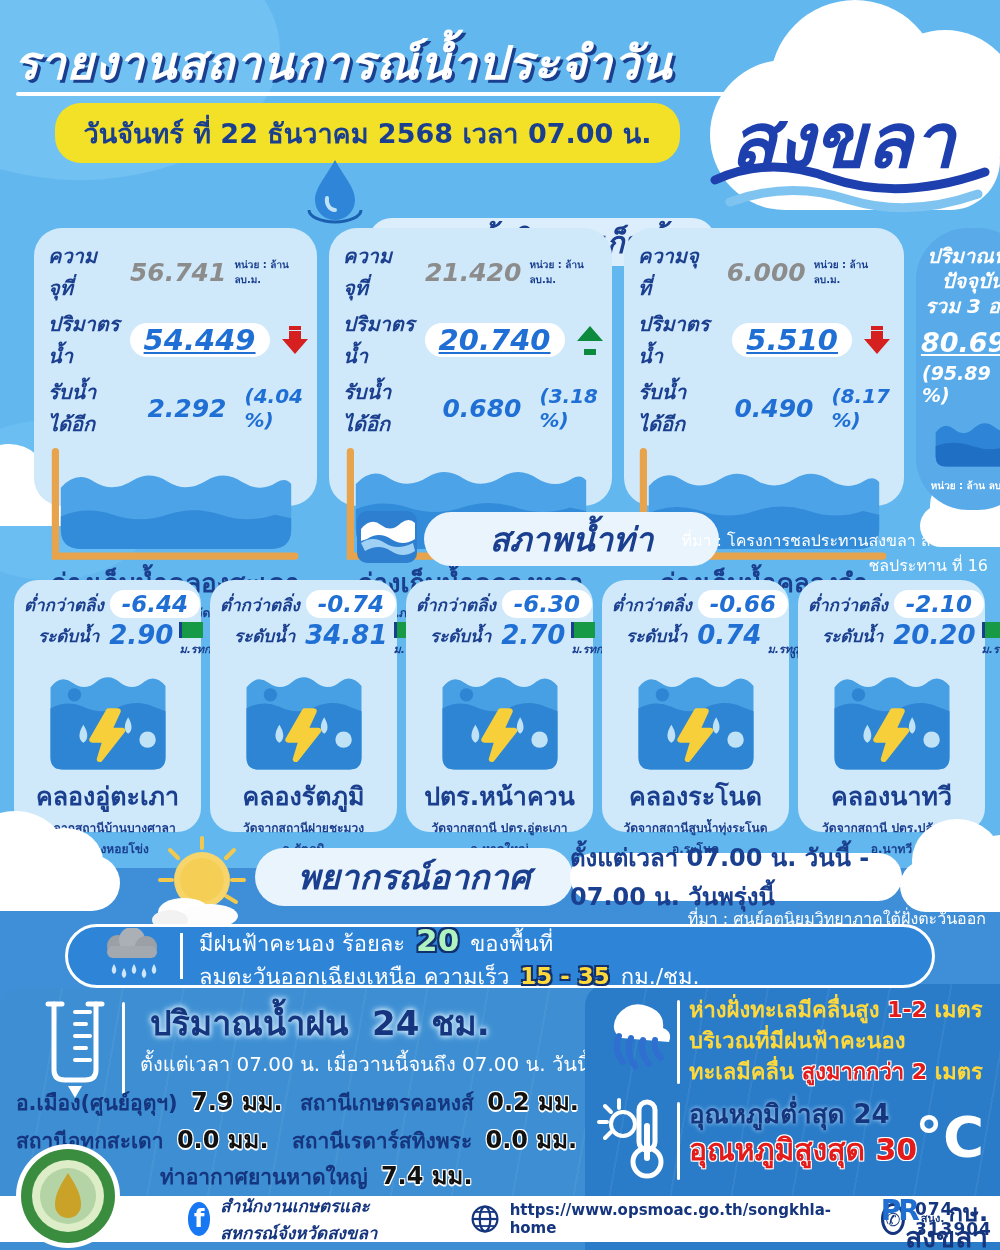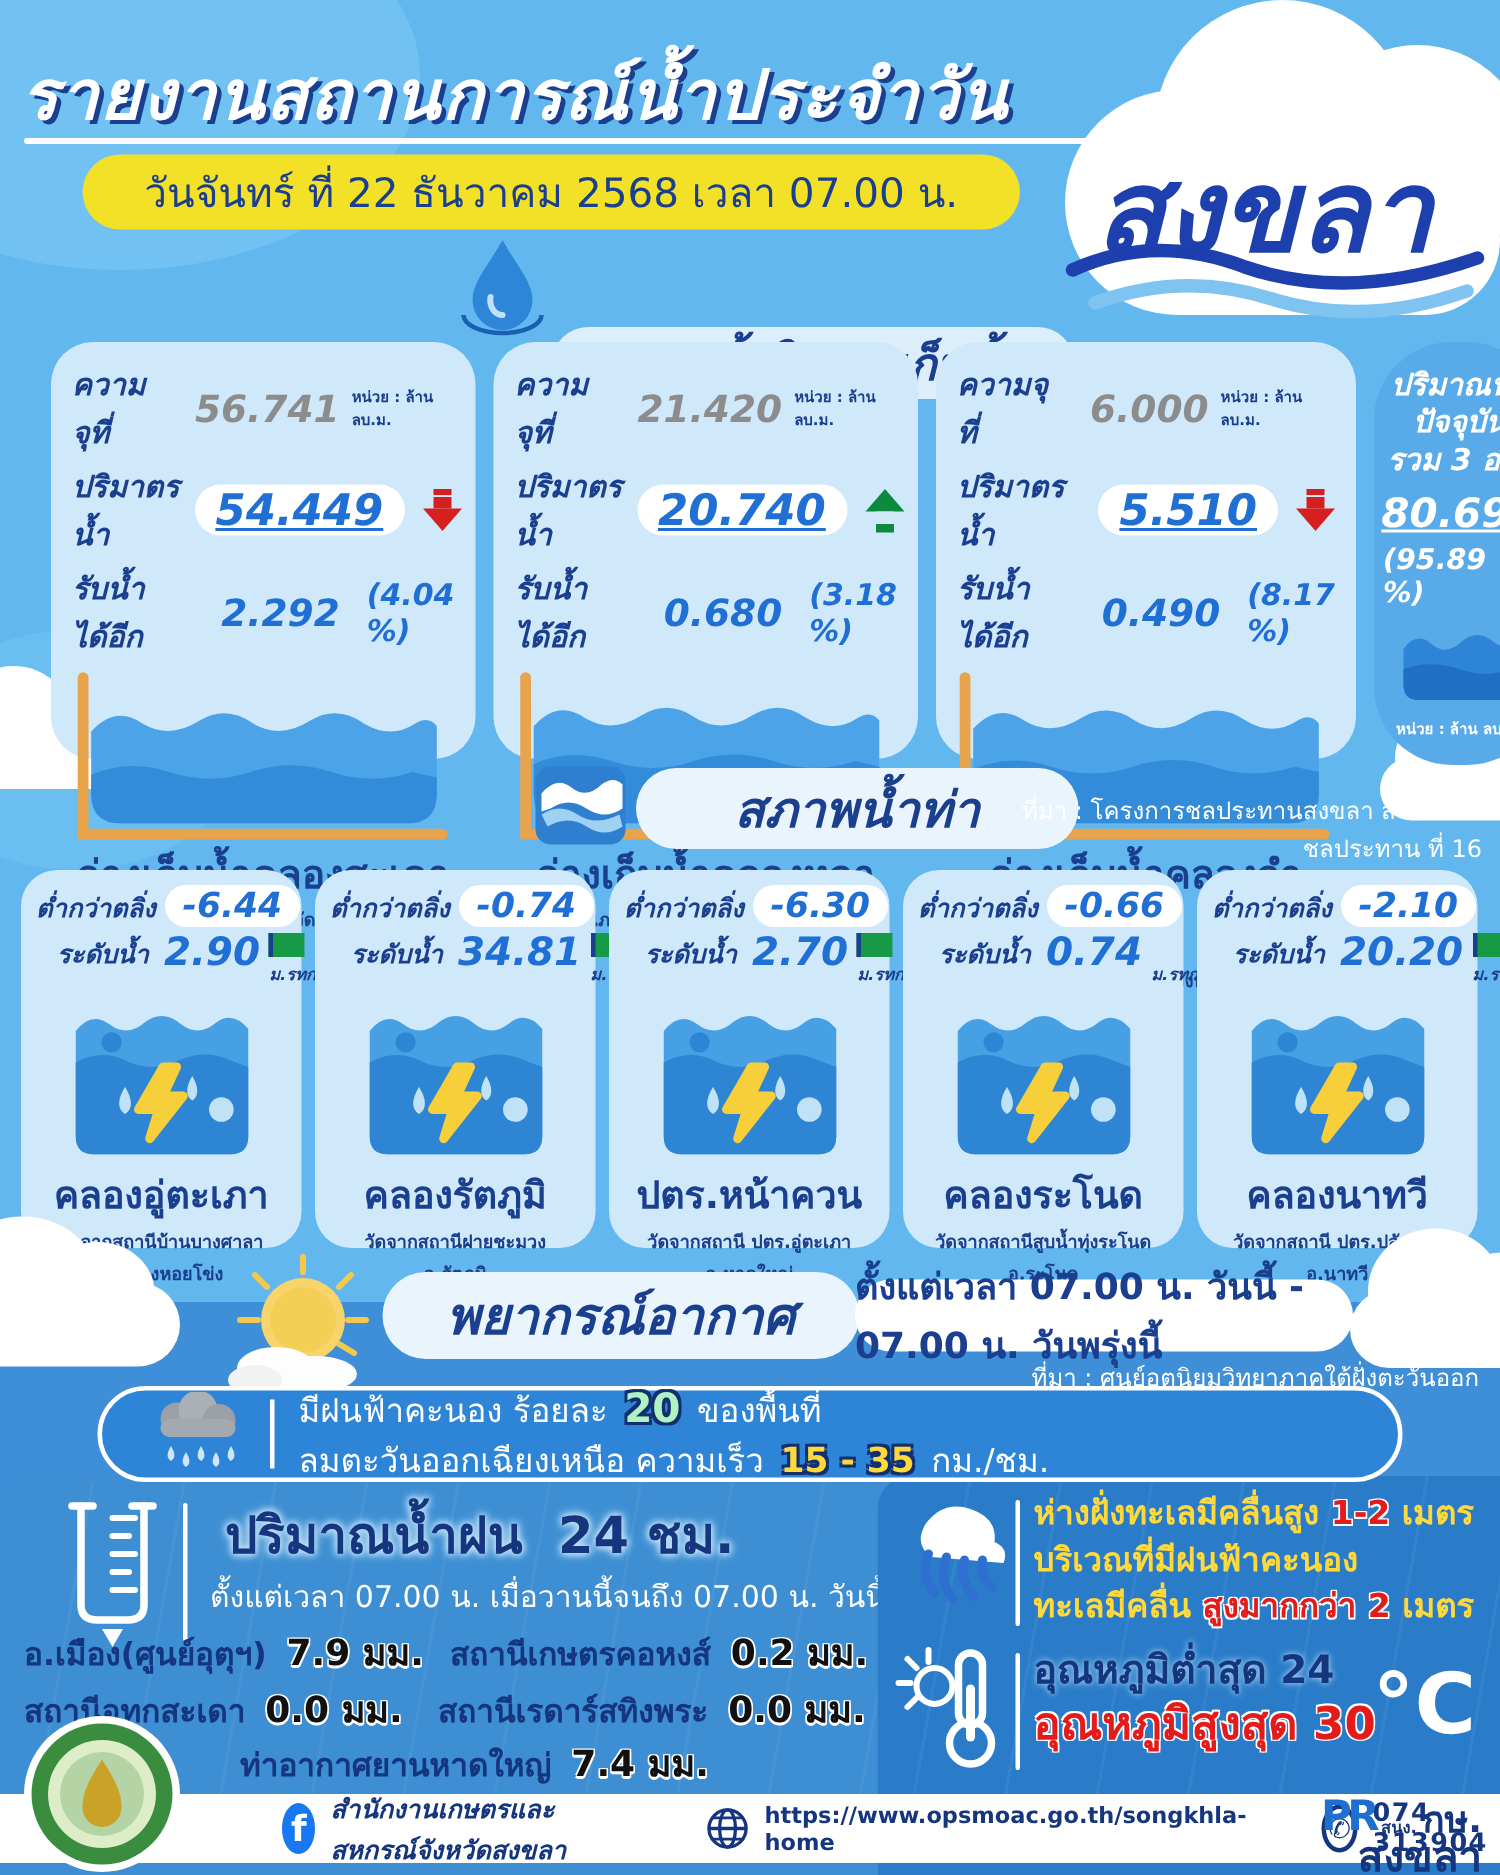--- a/index.html
+++ b/index.html
@@ -10,23 +10,23 @@
   .sky-blob { position:absolute; background:#7ec9f5; border-radius:50%; opacity:.55; }
   .cloud { position:absolute; background:#fff; border-radius:60px; }
   .cloud::before, .cloud::after { content:""; position:absolute; background:#fff; border-radius:50%; }
   .cloud::before { width:60%; height:160%; left:8%; bottom:18%; }
   .cloud::after { width:45%; height:120%; right:10%; bottom:28%; }
 
   
   .main-title { position:absolute; left:14px; top:26px; font-size:46px; font-weight:bold; font-style:italic;
     color:#fff; text-shadow:3px 3px 0 #1b3f8f; letter-spacing:1px; }
   .title-underline { position:absolute; left:16px; top:92px; width:712px; height:4px; background:#fff; border-radius:2px; }
-  .date-banner { position:absolute; left:55px; top:103px; width:625px; height:50px; background:#f2e126;
+  .date-banner { position:absolute; left:55px; top:103px; width:625px; height:60px; background:#f2e126;
     border-radius:26px; display:flex; align-items:center; justify-content:center;
-    font-size:27px; font-weight:normal; color:#1b3f8f; }
+    font-size:27px; font-weight:bold; color:#1b3f8f; }
   .province-cloud { position:absolute; right:-30px; top:-10px; width:330px; height:230px; }
   .province-cloud .puff { position:absolute; background:#fff; border-radius:50%; }
   .province-text { position:absolute; right:45px; top:80px; font-size:76px; font-weight:bold; font-style:italic;
     color:#1e3fae; z-index:3; }
   .province-waves { position:absolute; right:10px; top:150px; z-index:2; }
 
   
   .sec1-pill { position:absolute; left:368px; top:170px; width:348px; height:48px; background:rgba(234,244,253,.9);
     border-radius:24px; display:flex; align-items:center; justify-content:center;
     font-size:30px; font-weight:bold; font-style:italic; color:#1b3f8f;margin-top:48px; }
@@ -92,21 +92,21 @@
   .fc-pill { position:absolute; left:255px; top:848px; width:318px; height:58px; background:#eaf4fd; border-radius:30px;
     display:flex; align-items:center; justify-content:center; font-size:34px; font-weight:bold; font-style:italic;
     color:#1b3f8f; z-index:2; }
   .fc-period { position:absolute; left:570px; top:853px; width:332px; height:48px; background:#fff; border-radius:24px;
     display:flex; align-items:center; justify-content:center; font-size:24px; font-weight:bold; color:#1b3f8f; z-index:2; }
   .fc-source { position:absolute; right:14px; top:906px; width:420px; text-align:right; font-size:16px; color:#fff; z-index:2; }
   .fc-box { position:absolute; left:65px; top:924px; width:870px; height:64px; background:#2e85d8; border:3px solid #fff;
     border-radius:34px; display:flex; align-items:center; z-index:2; }
   .fc-box .divider { width:3px; height:46px; background:#fff; margin:0 16px 0 14px; }
   .fc-lines { font-size:22px; color:#fff; line-height:1.35; }
-  .hl-mint { font-size:27px; font-weight:bold; color:#aef3c0; text-shadow:-2px -2px 0 #12306e,2px -2px 0 #12306e,-2px 2px 0 #12306e,2px 2px 0 #12306e; padding:12px 4px; }
+  .hl-mint { font-size:31px; font-weight:bold; color:#aef3c0; text-shadow:-2px -2px 0 #12306e,2px -2px 0 #12306e,-2px 2px 0 #12306e,2px 2px 0 #12306e; padding:12px 4px; }
   .hl-yellow { font-size:23px; font-weight:bold; color:#ffd83a; text-shadow:-2px -2px 0 #12306e,2px -2px 0 #12306e,-2px 2px 0 #12306e,2px 2px 0 #12306e; padding:0 4px; }
 
   
   .panel-left { position:absolute; left:0; top:988px; width:700px; height:208px; background:#3d8ed3; border-radius:22px 22px 0 0;
     background-image:repeating-linear-gradient(100deg, rgba(255,255,255,.05) 0 2px, transparent 2px 60px); }
   .panel-right { position:absolute; left:585px; top:984px; width:415px; height:212px; background:#2a7cc9; border-radius:22px 0 0 0;
     background-image:repeating-linear-gradient(100deg, rgba(255,255,255,.05) 0 2px, transparent 2px 60px); }
   .gauge-icon { position:absolute; left:38px; top:12px; }
   .vline { position:absolute; width:3px; background:#fff; border-radius:2px; }
   .rain-title { position:absolute; left:150px; top:8px; font-size:34px; font-weight:bold; color:#15357e;

